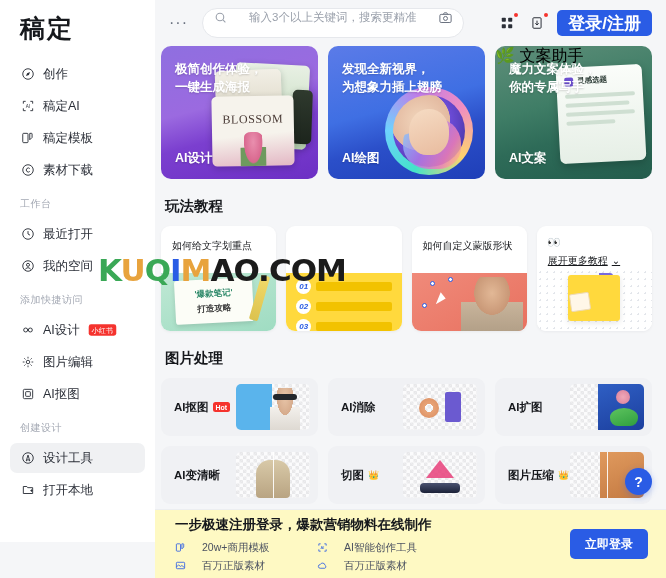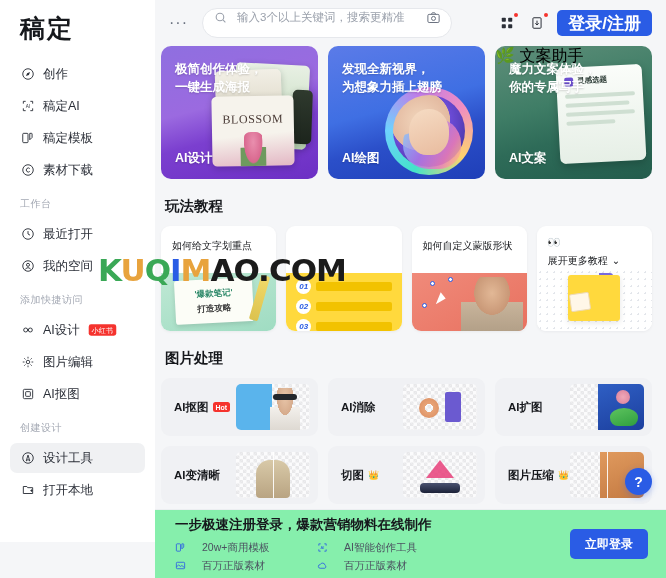--- a/index.html
+++ b/index.html
@@ -65,21 +65,21 @@
   }
   .dots {
     color: #6b7280; font-size: 16px; letter-spacing: 1px;
     cursor: pointer; padding: 0 4px; line-height: 1;
     user-select: none;
   }
   .search {
     flex: 1 1 auto; max-width: 328px;
     height: 30px; background: #fff;
     border: 1px solid #e6e8ec; border-radius: 15px;
-    display: flex; align-items: center; gap: 10px;
+    display: flex; align-items: center; gap: 22px;
     padding: 0 10px 12px 11px;
   }
   .search .sico { color: #9aa0ab; display: flex; }
   .search input {
     flex: 1 1 auto; border: none; outline: none;
     font-size: 11.5px; color: #2b2f38;
     font-family: inherit; background: transparent;
   }
   .search input::placeholder { color: #9aa0ab; }
   .cam { color: #6b7280; cursor: pointer; display: flex; }
@@ -241,21 +241,21 @@
     width: 0; height: 0; border-left: 7px solid #fff;
     border-top: 4px solid transparent; border-bottom: 9px solid transparent;
     transform: rotate(22deg);
   }
   .tm3 .anchor {
     position: absolute; width: 5px; height: 5px; border-radius: 50%;
     background: #fff; border: 1.5px solid #2a5ce5;
   }
   .tut.more { background: #fff; }
   .tut.more .mico { position: absolute; top: 10px; left: 11px; font-size: 11px; color: #16181c; }
-  .tut.more .tt { top: 27px; display: flex; align-items: flex-start; gap: 4px; }
+  .tut.more .tt { top: 27px; display: flex; align-items: flex-start; gap: 4px; text-decoration: underline; }
   .tm4 {
     background-image: radial-gradient(#e3e6eb 1px, transparent 1px);
     background-size: 7px 7px; background-color: #fff;
   }
   .tm4 .pad {
     position: absolute; left: 50%; top: 6px; transform: translateX(-50%);
     width: 52px; height: 46px; background: #ffd93d; border-radius: 3px;
     box-shadow: 0 2px 6px rgba(0,0,0,.1);
   }
   .tm4 .pad2 {
@@ -311,21 +311,21 @@
     width:0;height:0;border-left:14px solid transparent;border-right:14px solid transparent;border-bottom:18px solid #e8407a; opacity:.85; }
   .ti-cut .car { position:absolute; left:50%; bottom:5px; transform:translateX(-50%); width:40px; height:10px;
     background: linear-gradient(180deg,#4a5270,#1c2238); border-radius:4px; }
   .ti-comp .sand { position:absolute; right:0; top:0; width:44px; height:46px;
     background: linear-gradient(160deg,#e09a5e,#c47a42); }
   .ti-comp .divider { position:absolute; left:50%; top:0; width:1px; height:100%; background:#fff; opacity:.9; }
 
   
   .footer {
     position: absolute; left: 0; right: 0; bottom: 0; height: 69px;
-    background: #86efac; border-top: 1px solid #eceef1;
+    background: #fef9c3; border-top: 1px solid #eceef1;
     display: flex; align-items: center; padding: 0 18px 0 20px; z-index: 6;
   }
   .footer .fleft { flex: 1 1 auto; }
   .footer .ftitle { font-size: 13.5px; font-weight: 700; color: #16181c; margin-bottom: 7px; }
   .feats { display: grid; grid-template-columns: 120px auto; gap: 4px 22px; }
   .feat { display: flex; align-items: center; gap: 16px; font-size: 10.5px; color: #4b5160; }
   .feat .fi { color: #2a5ce5; display: flex; }
   .cta {
     background: #2a5ce5; color: #fff; border: none; border-radius: 5px;
     height: 30px; padding: 0 15px; font-size: 12px; font-weight: 700;

